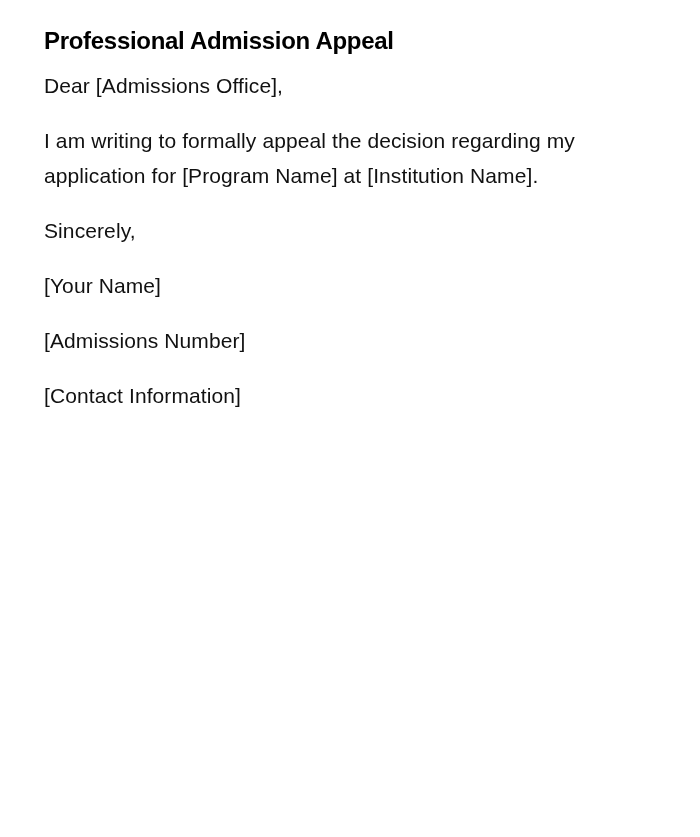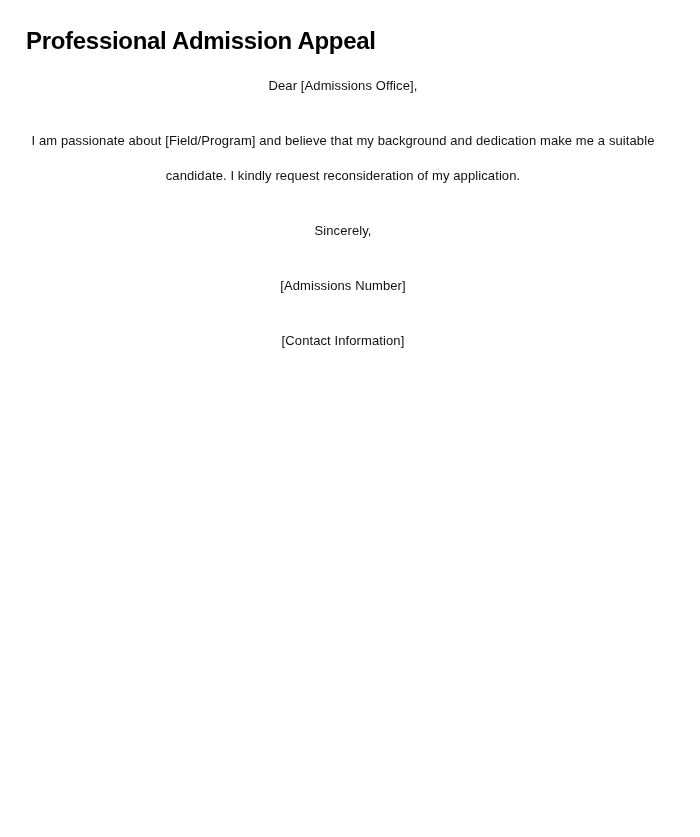--- a/index.html
+++ b/index.html
@@ -9,43 +9,43 @@
     }
     body {
       width: 700px;
       height: 837px;
       overflow: hidden;
       font-family: "Liberation Sans", sans-serif;
       color: #111111;
     }
     .page {
       position: relative;
-      padding: 24px 40px 0 26px;
+      padding: 24px 40px 0 44px;
     }
     .title {
       font-size: 24px;
       font-weight: bold;
       margin: 0;
       line-height: 34px;
       letter-spacing: -0.3px;
       color: #000000;
     }
     .para {
-      font-size: 13px;
+      font-size: 21px;
       line-height: 35px;
       margin: 0;
       letter-spacing: 0.1px;
-      text-align: center;
     }
     .salutation { margin-top: 10px; }
     .gap { margin-top: 20px; }
   </style>
 </head>
 <body>
 
 <div class="page">
   <h1 class="title">Professional Admission Appeal</h1>
   <p class="para salutation">Dear [Admissions Office],</p>
-  <p class="para gap">I am passionate about [Field/Program] and believe that my background and dedication make me a suitable candidate. I kindly request reconsideration of my application.</p>
+  <p class="para gap">I am writing to formally appeal the decision regarding my application for [Program Name] at [Institution Name].</p>
   <p class="para gap">Sincerely,</p>
+  <p class="para gap">[Your Name]</p>
   <p class="para gap">[Admissions Number]</p>
   <p class="para gap">[Contact Information]</p>
 </div>
 
 </body></html>

